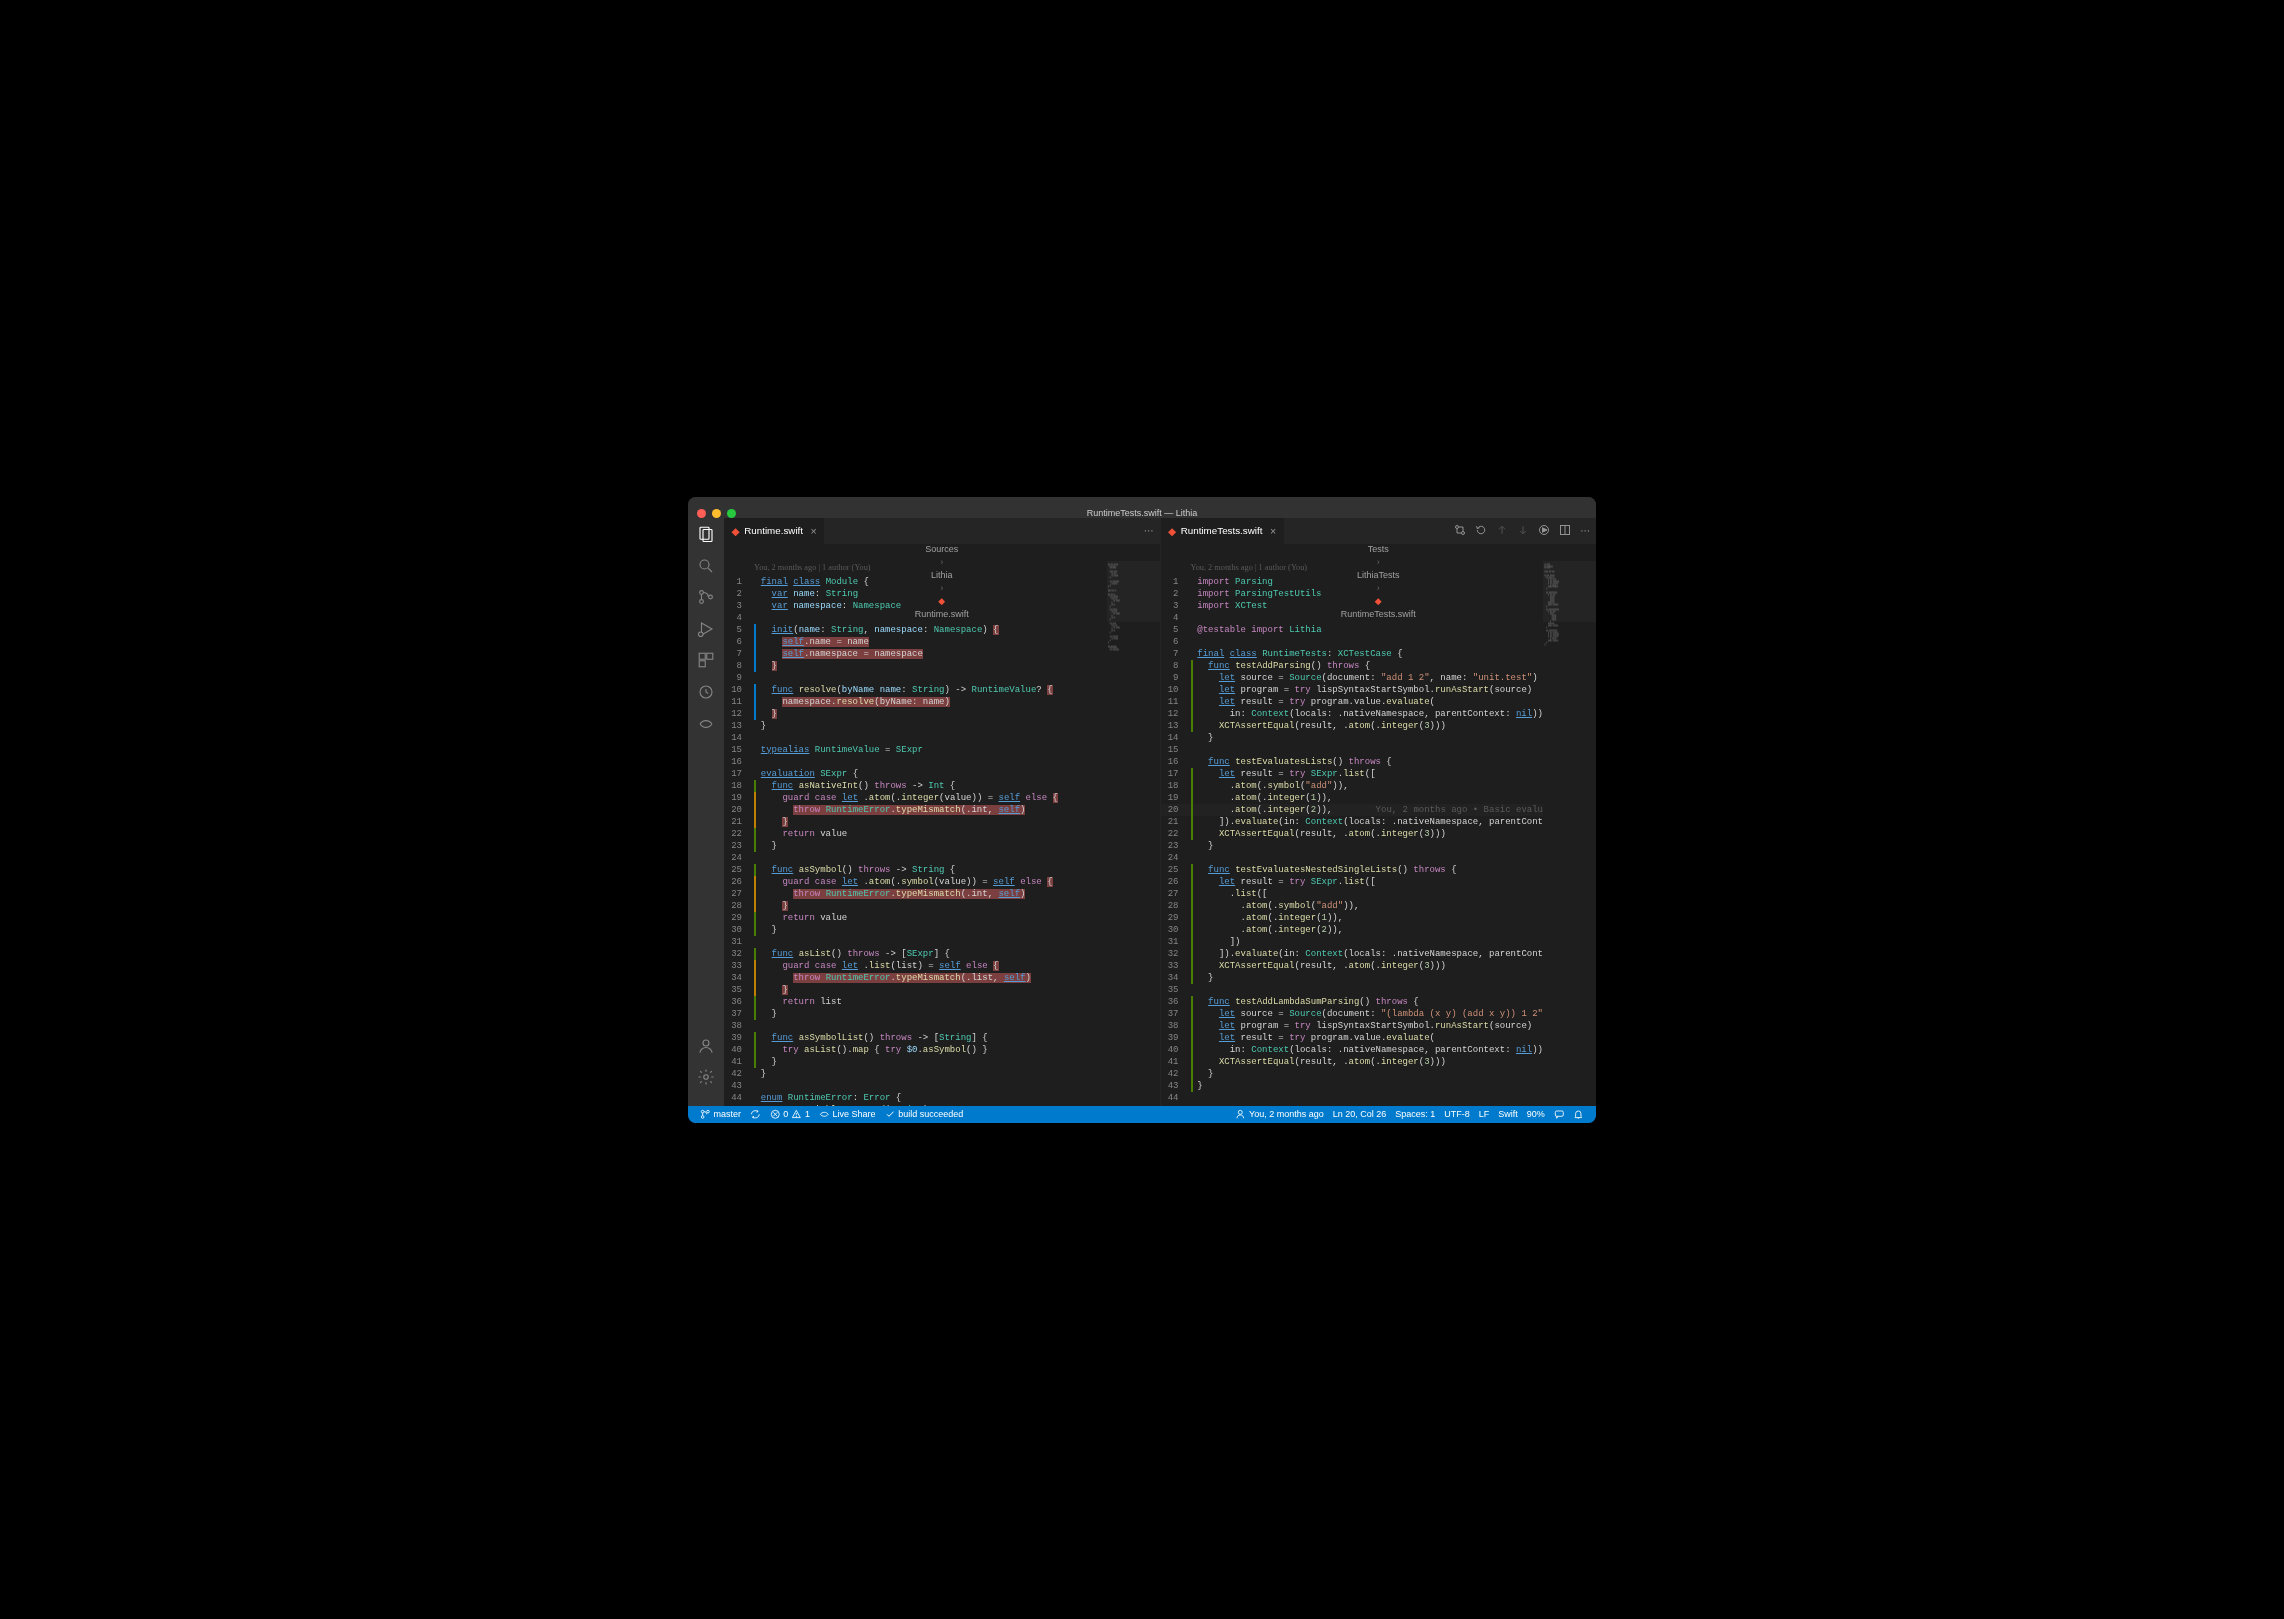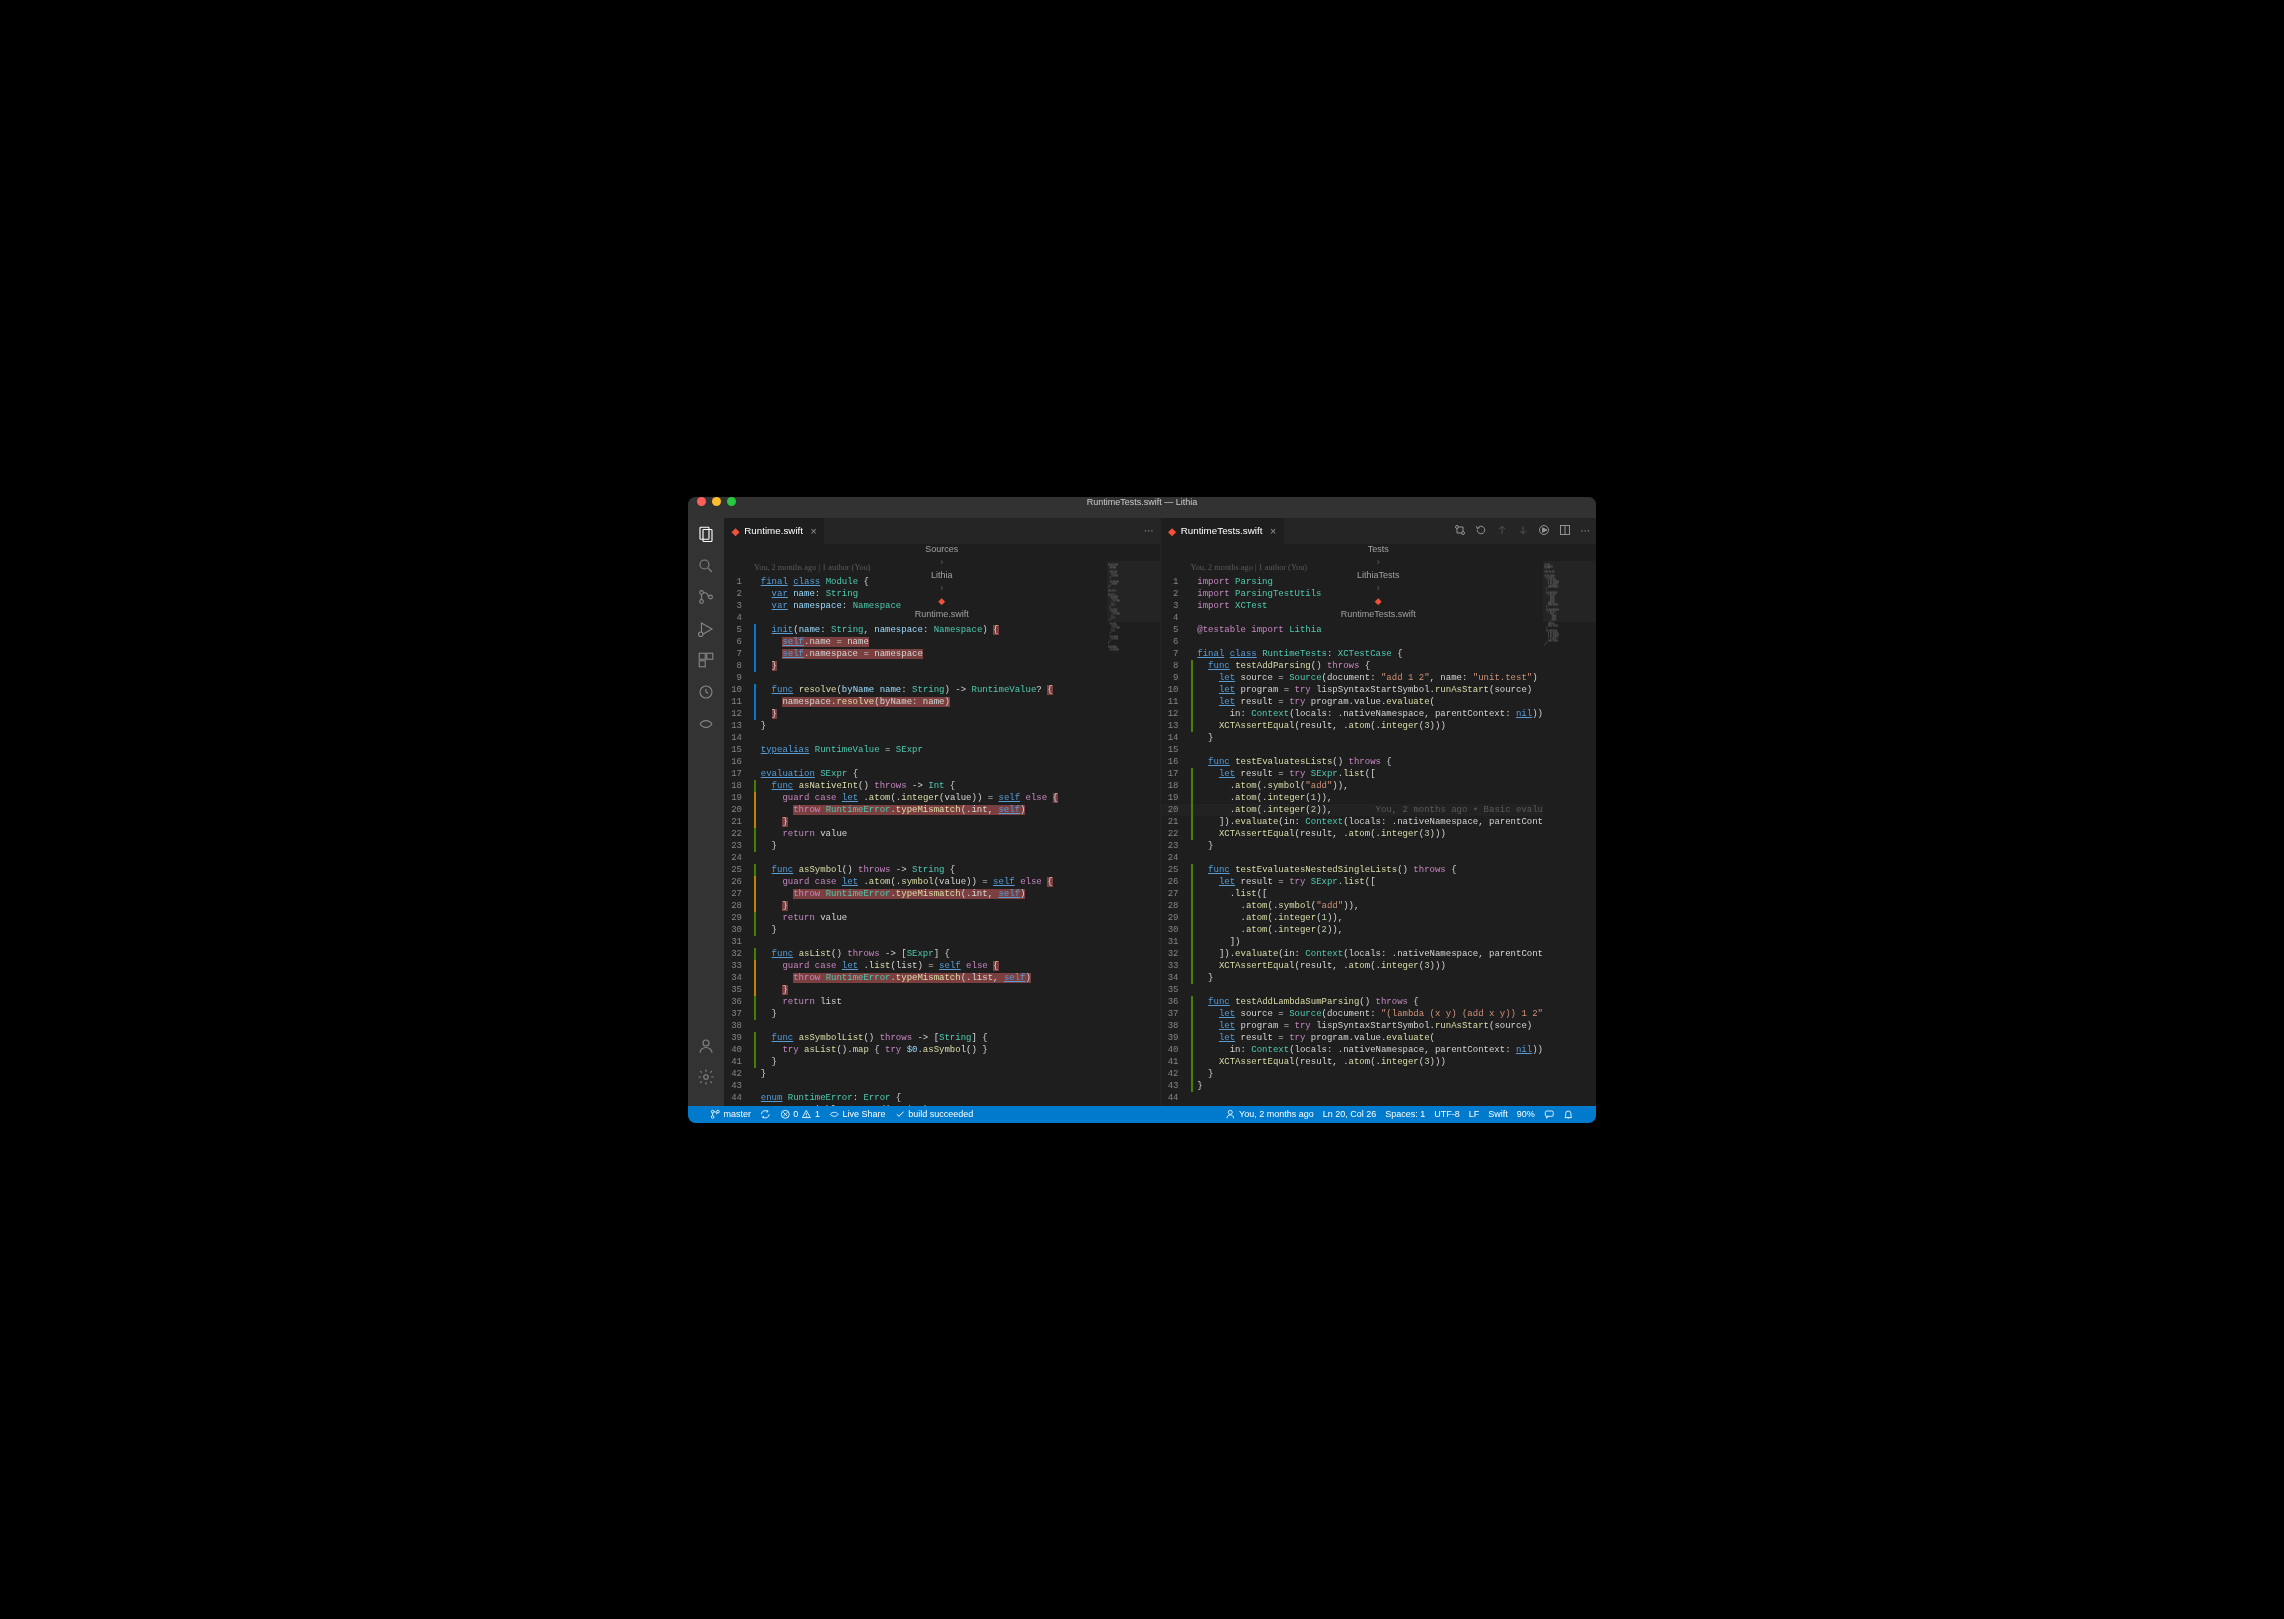--- a/index.html
+++ b/index.html
@@ -19,21 +19,21 @@
   border-radius: 7.6px;
   overflow: hidden;
   display: flex;
   flex-direction: column;
   box-shadow: 0 15px 45px rgba(0,0,0,.5);
 }
 .titlebar {
   height: 21px;
   background: #323233;
   display: flex;
-  align-items: flex-start;
+  align-items: flex-end;
   padding: 0 9px;
   position: relative;
   flex-shrink: 0;
 }
 .traffic-lights { display: flex; gap: 6px; }
 .tl { width: 9px; height: 9px; border-radius: 50%; }
 .tl.red { background: #ff5f56; }
 .tl.yellow { background: #ffbd2e; }
 .tl.green { background: #27c93f; }
 .title {
@@ -194,21 +194,21 @@
   line-height: 1.9px;
   color: #666;
   font-family: monospace;
   white-space: pre;
 }
 .statusbar {
   height: 16.6px;
   background: #007acc;
   display: flex;
   align-items: center;
-  padding: 0 22px;
+  padding: 0 12px;
   gap: 9px;
   color: #ffffff;
   font-size: 9px;
   flex-shrink: 0;
 }
 .statusbar .spacer { flex: 1; }
 .sb-item { display: flex; align-items: center; gap: 3px; cursor: pointer; }
 .sb-item svg { width: 10.6px; height: 10.6px; }
 </style>
 </head>

